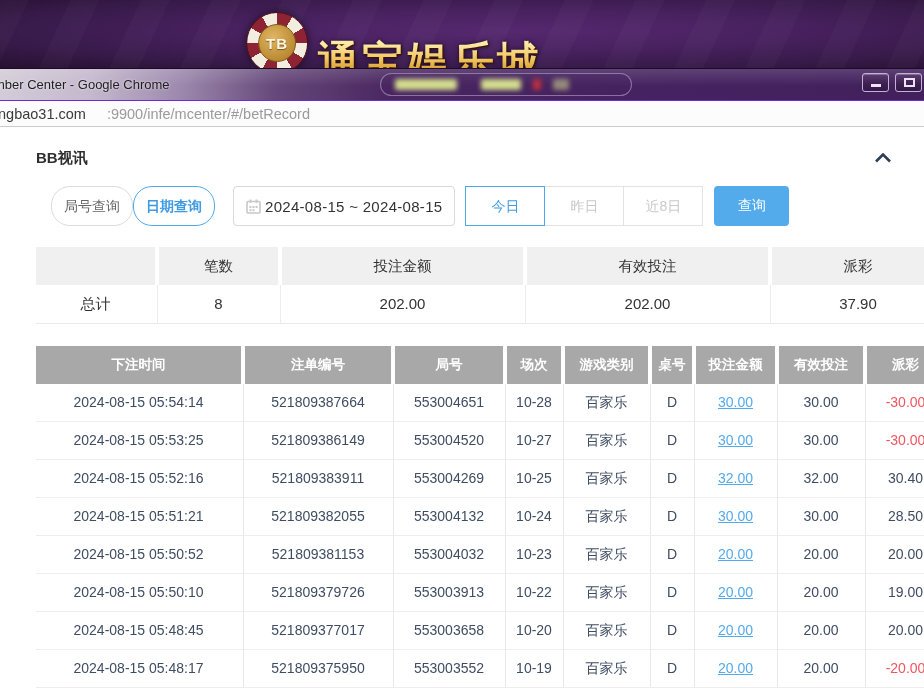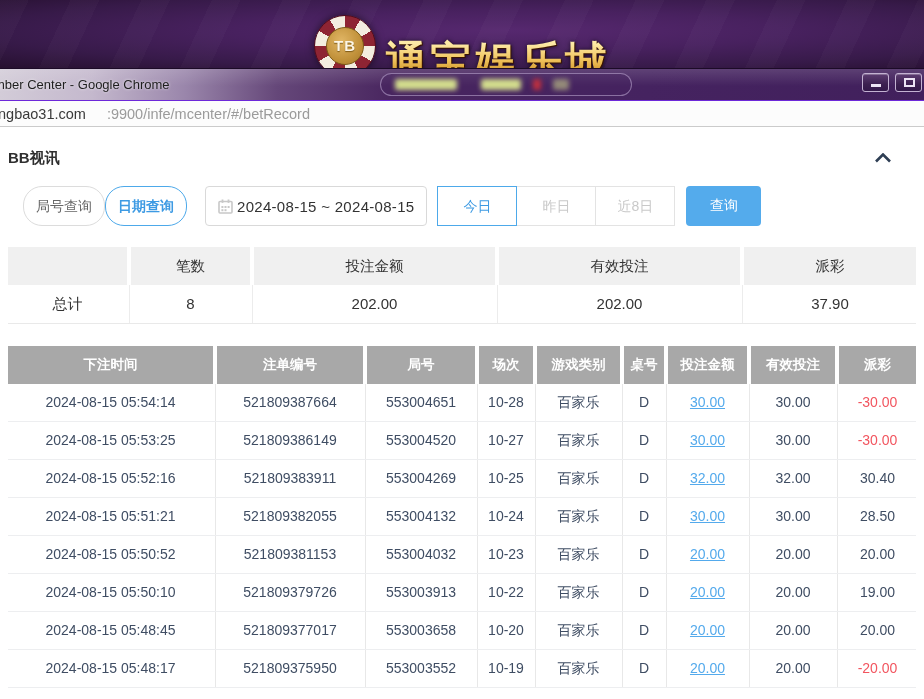--- a/index.html
+++ b/index.html
@@ -16,21 +16,21 @@
   .chip{ width:62px; height:62px; border-radius:50%; position:relative; flex:0 0 auto;
     border:1px solid #4f0d1c; box-shadow:0 0 8px rgba(0,0,0,.55);
     background:conic-gradient(#8e2433 0 30deg,#f3ede0 30deg 60deg,#8e2433 60deg 90deg,#f3ede0 90deg 120deg,
       #8e2433 120deg 150deg,#f3ede0 150deg 180deg,#8e2433 180deg 210deg,#f3ede0 210deg 240deg,
       #8e2433 240deg 270deg,#f3ede0 270deg 300deg,#8e2433 300deg 330deg,#f3ede0 330deg 360deg); }
   .chip-center{ position:absolute; inset:11px; border-radius:50%;
     background:radial-gradient(circle at 40% 35%, #e0b564, #c1913a 60%, #a6782a);
     border:1px solid #7c5a16; display:flex; align-items:center; justify-content:center; }
   .chip-center span{ color:#fdf6e6; font-weight:bold; font-size:15px; letter-spacing:1px;
     text-shadow:0 1px 1px rgba(90,60,0,.7); }
-  .brand{ display:flex; flex-direction:column;margin-top:38px; }
+  .brand{ display:flex; flex-direction:row;margin-top:38px; }
   .brand-cn{ font-family:"Liberation Serif","DejaVu Serif",serif; font-weight:bold;
     font-size:42px; line-height:46px; letter-spacing:3px;
     background:linear-gradient(#fdeaa6 10%, #f0c35c 45%, #c78a1e 80%);
     -webkit-background-clip:text; background-clip:text; color:transparent;
     filter:drop-shadow(1px 1px 0 #3a1400) drop-shadow(0 0 2px rgba(0,0,0,.6)); }
   .brand-en{ align-self:flex-end; margin-top:-10px; margin-right:2px;
     background:#9e1f2c; color:#f6c53f; font-size:11.5px; font-weight:bold;
     letter-spacing:6px; padding:1px 10px 2px 14px; border-radius:2px; }
 
   
@@ -55,21 +55,21 @@
   .glyph-min{ position:absolute; left:8px; bottom:4px; width:10px; height:3px; background:#ece4f4; }
   .glyph-max{ position:absolute; left:8px; top:4px; width:11px; height:9px; border:2px solid #ece4f4; }
 
   
   .urlbar{ height:27px; background:#fcfcfc; border-top:1px solid #6d28d9;
     border-bottom:1px solid #cbcbcb; display:flex; align-items:center; overflow:hidden; }
   .urlbar .host{ margin-left:-2px; font-size:14.5px; color:#3a3a3a; white-space:pre; }
   .urlbar .path{ font-size:14.5px; color:#9b9b9b; white-space:pre;margin-left:21px; }
 
   
-  .content{ padding:14px 8px 0 8px; background:#fff; }
+  .content{ padding:14px 8px 0 8px; background:#fff;margin-left:28px; }
   .section-row{ height:34px; display:flex; align-items:center; justify-content:space-between; }
   .section-title{ font-size:15px; font-weight:bold; color:#2f2f2f; }
   .collapse-btn{ margin-right:24px; cursor:pointer; display:flex; align-items:center; }
 
   .filter-row{ margin-top:11px; display:flex; align-items:center; }
   .pill{ height:40px; line-height:38px; padding:0 12px; border-radius:19px; background:#fff;
     font-size:14px; cursor:pointer; text-align:center; }
   .pill.active{ border:1px solid #4da9ea; color:#3d9ae3; font-weight:bold; }
   .pill.plain{ border:1px solid #dcdcdc; color:#666; margin-left:15px; }
   .date-box{ margin-left:18px; height:40px; border:1px solid #d9d9d9; border-radius:4px;

